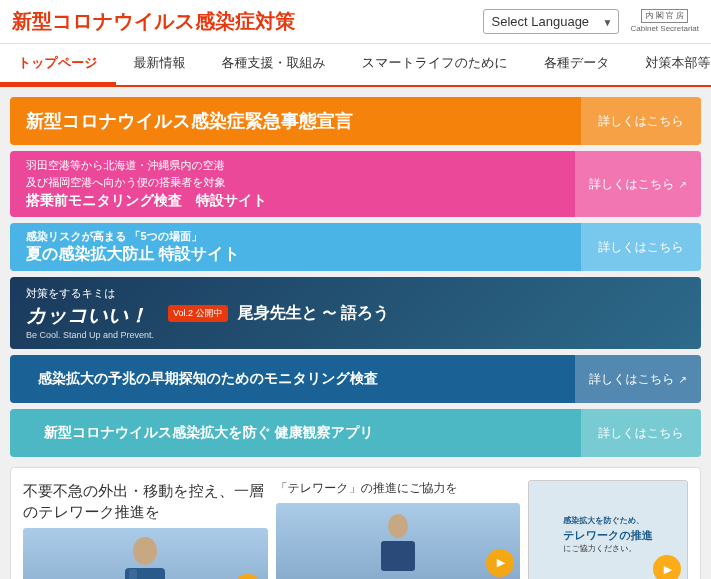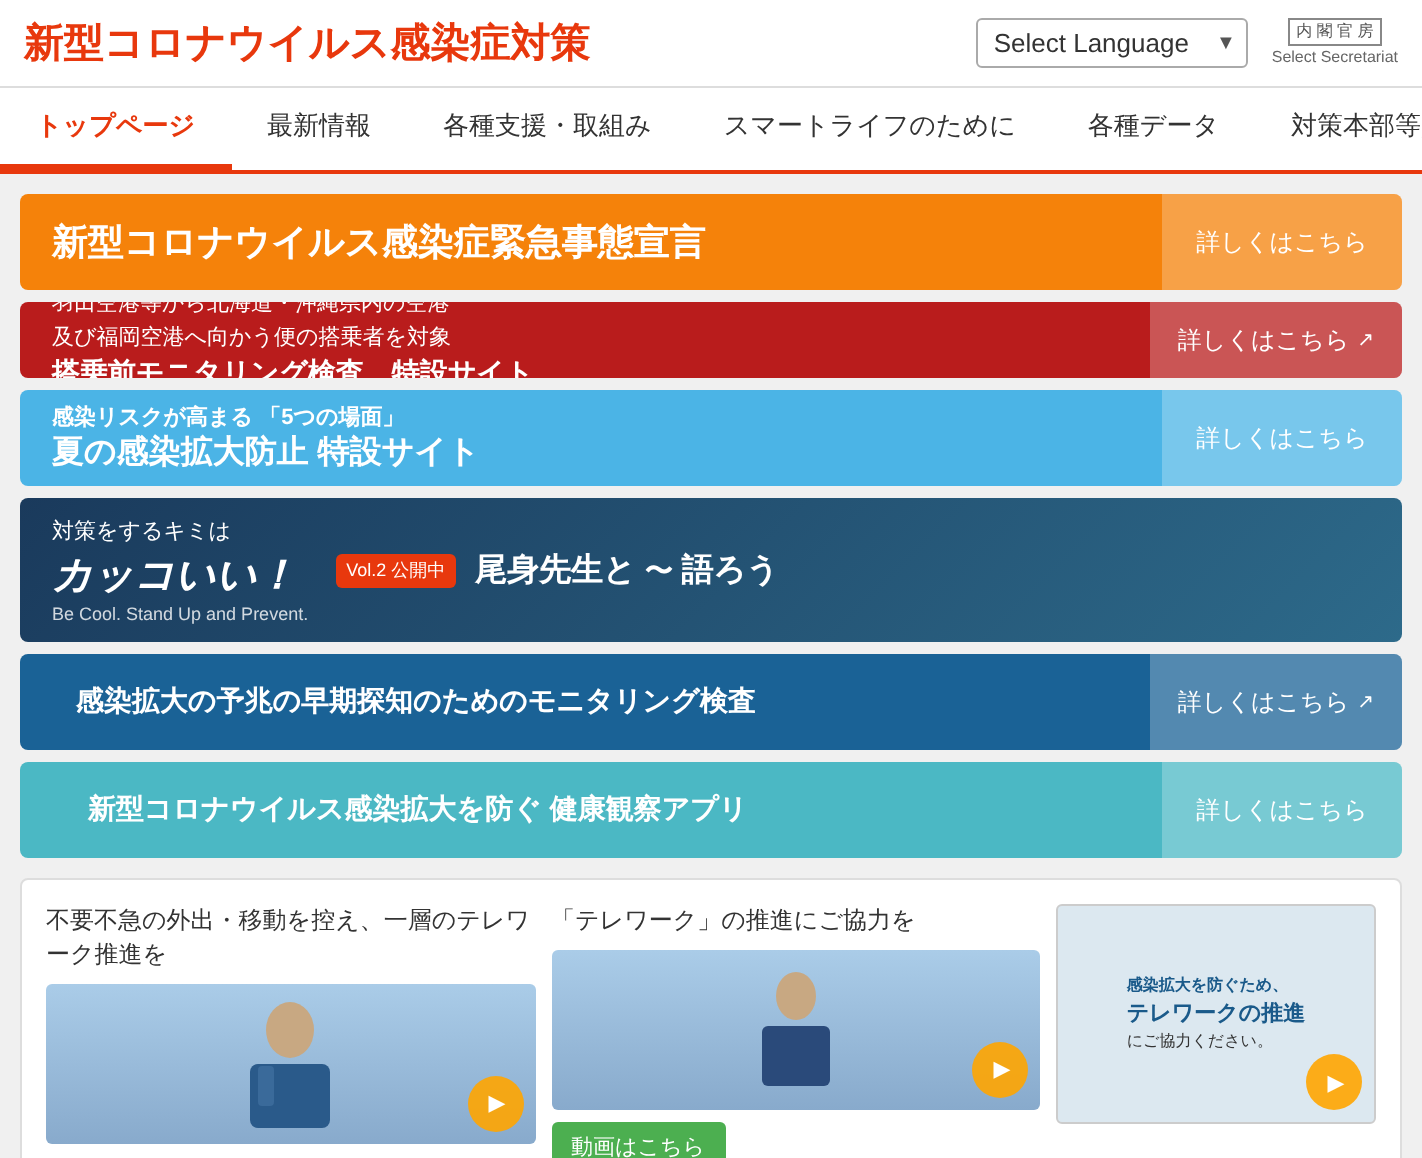--- a/index.html
+++ b/index.html
@@ -27,21 +27,21 @@
     
     .banner { display: flex; align-items: center; border-radius: 4px; overflow: hidden; height: 48px; }
     .banner-text { flex: 1; display: flex; align-items: center; padding: 0 16px; font-size: 16px; font-weight: bold; color: #fff; }
     .banner-btn { background: rgba(255,255,255,0.25); border: none; color: #fff; padding: 0 14px; height: 100%; font-size: 12px; white-space: nowrap; cursor: pointer; display: flex; align-items: center; gap: 4px; min-width: 120px; justify-content: center; }
 
     
     #banner1 { background: #f5820a; }
     #banner1 .banner-text { font-size: 18px; }
 
     
-    #banner2 { background: #b91c1c; height: 38px; }
+    #banner2 { background: #ec4899; height: 66px; }
     #banner2 .banner-text { flex-direction: column; align-items: flex-start; gap: 2px; }
     #banner2 .banner-text .sub { font-size: 11px; font-weight: normal; }
     #banner2 .banner-text .main-txt { font-size: 14px; font-weight: bold; }
 
     
     #banner3 { background: #4bb4e6; }
     #banner3 .banner-text { flex-direction: column; align-items: flex-start; gap: 0; }
     #banner3 .banner-text .sub { font-size: 11px; }
     #banner3 .banner-text .main-txt { font-size: 16px; font-weight: bold; }
 
@@ -85,21 +85,21 @@
     <div id="lang-select-wrapper">
       <select id="lang-select">
         <option>Select Language</option>
       </select>
       <span id="lang-chevron">▼</span>
     </div>
     <div id="cabinet-logo">
       <div class="logo-box" style="font-size:8px; color:#555; border:1px solid #888; padding:1px 3px;">
         <span>内 閣 官 房</span>
       </div>
-      <div style="font-size:8px; color:#666;">Select Secretariat</div>
+      <div style="font-size:8px; color:#666;">Cabinet Secretariat</div>
     </div>
   </div>
 </div>
 
 <nav id="nav">
   <div class="nav-item active">トップページ</div>
   <div class="nav-item">最新情報</div>
   <div class="nav-item">各種支援・取組み</div>
   <div class="nav-item">スマートライフのために</div>
   <div class="nav-item">各種データ</div>
@@ -161,21 +161,21 @@
   <div class="banner" id="banner6">
     <div class="banner-text">
       <span>新型コロナウイルス感染拡大を防ぐ 健康観察アプリ</span>
     </div>
     <button class="banner-btn">詳しくはこちら</button>
   </div>
 
   <div id="video-section">
 
     <div class="video-card">
-      <div style="font-size:12px; color:#333; line-height:1.4;">不要不急の外出・移動を控え、一層のテレワーク推進を</div>
+      <div style="font-size:15px; color:#333; line-height:1.4;">不要不急の外出・移動を控え、一層のテレワーク推進を</div>
       <div class="video-thumb thumb-person">
 
         <svg width="60" height="70" viewBox="0 0 60 70">
           <ellipse cx="30" cy="18" rx="12" ry="14" fill="#c8a882"></ellipse>
           <rect x="10" y="35" width="40" height="32" rx="4" fill="#2a5a8a"></rect>
           <rect x="14" y="36" width="8" height="20" rx="2" fill="#3a6a9a"></rect>
         </svg>
         <div class="play-btn"></div>
       </div>
 

